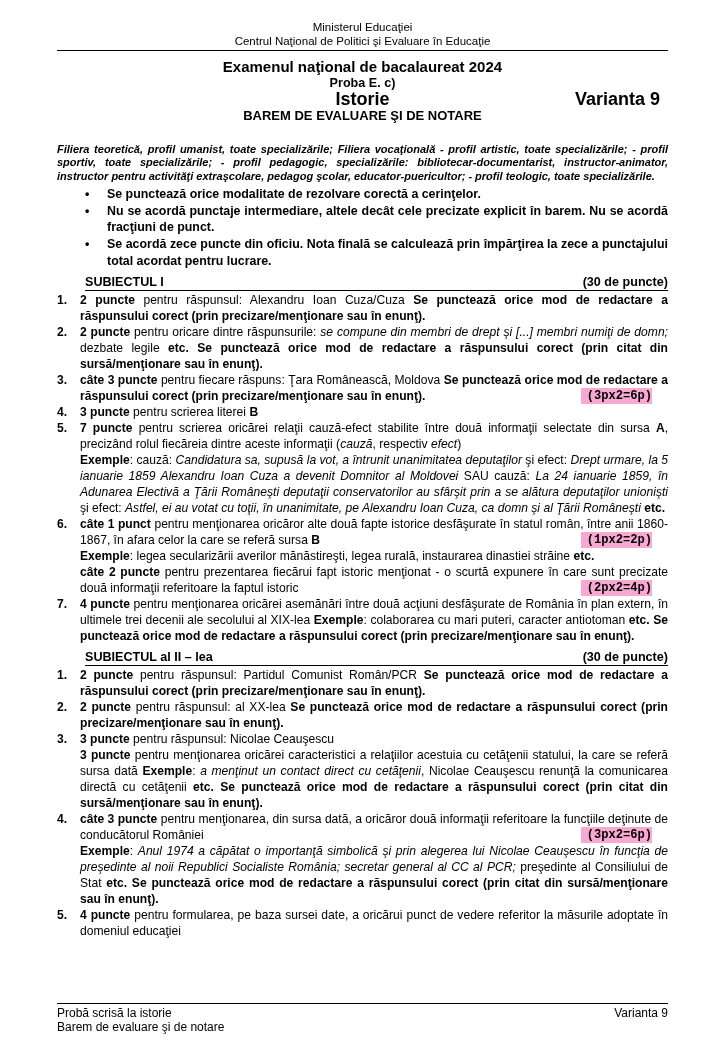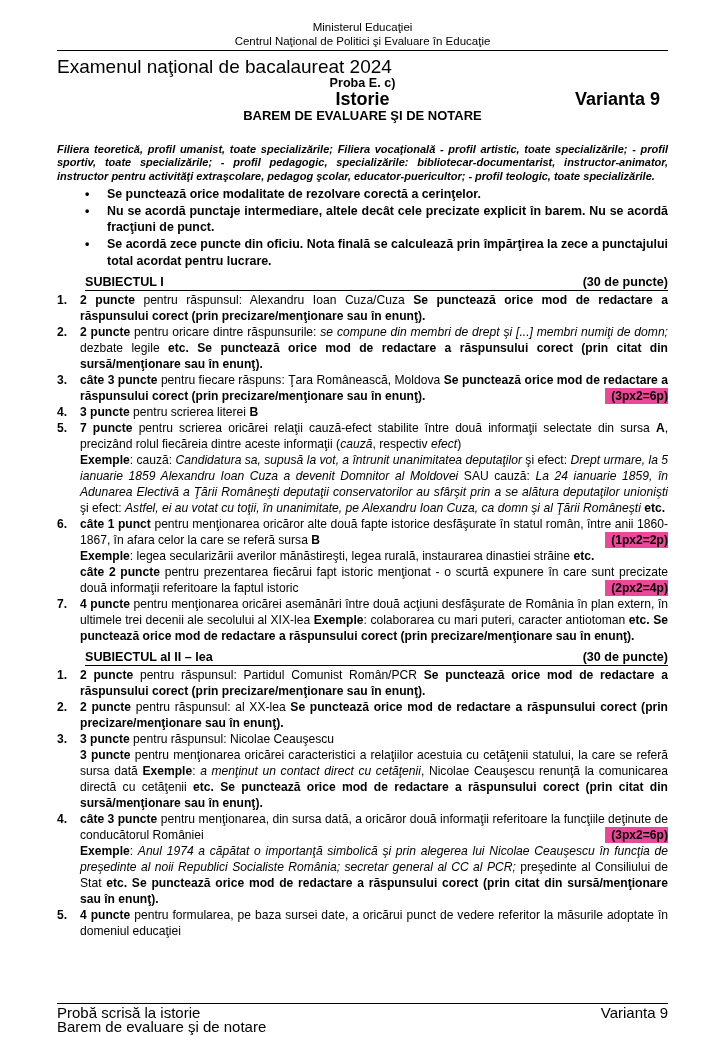--- a/index.html
+++ b/index.html
@@ -7,39 +7,39 @@
     position:relative;
     width:725px;height:1042px;
     background:#ffffff;color:#000000;
     font-family:"Liberation Sans", sans-serif;
     box-sizing:border-box;
     padding:20px 57px 0 57px;
     overflow:hidden;
   }
   .hdr-small{text-align:center;font-size:11.5px;line-height:14px;}
   .hdr-rule{border-bottom:1.4px solid #000;margin-top:2px;}
-  .exam-title{font-weight:normal;font-size:19px;margin-top:7px;line-height:17px;}
+  .exam-title{text-align:center;font-weight:bold;font-size:15px;margin-top:7px;line-height:17px;}
   .proba{text-align:center;font-weight:bold;font-size:12.6px;line-height:16px;}
   .subject-row{position:relative;text-align:center;font-weight:bold;font-size:18px;line-height:16px;}
   .variant{position:absolute;right:8px;top:0;}
   .doc-title{text-align:center;font-weight:bold;font-size:13px;line-height:17px;}
   .filiera{font-size:11px;font-weight:bold;font-style:italic;text-align:justify;line-height:13.4px;margin-top:19px;}
   .bullets{margin-top:3px;}
   .bullet-row{display:flex;font-weight:bold;font-size:12.4px;line-height:16.6px;text-align:justify;}
   .dot{flex:none;width:22px;padding-left:28px;}
   .btext{flex:1;}
   .sec-header{display:flex;justify-content:space-between;font-weight:bold;font-size:12.6px;line-height:16px;border-bottom:1.6px solid #000;margin-top:5px;margin-bottom:1px;margin-left:28px;}
   .item{display:flex;font-size:12.1px;line-height:16px;text-align:justify;}
   .num{flex:none;width:23px;font-weight:bold;}
   .ibody{flex:1;min-width:0;}
   .para{position:relative;}
   .b{font-weight:bold;margin-top:37px;}
   .i{font-style:italic;}
-  .score{position:absolute;right:0;bottom:0;font-weight:bold;background:#ec4899;padding-left:6px;}
-  .footer{position:absolute;left:57px;right:57px;bottom:8px;font-size:15px;line-height:14px;margin-top:40px;}
+  .score{position:absolute;right:16px;bottom:0;font-weight:bold;background:#f9a8d4;padding-left:6px;font-family:Liberation Mono, monospace;}
+  .footer{position:absolute;left:57px;right:57px;bottom:8px;font-size:12px;line-height:14px;margin-top:40px;}
   .footer-rule{border-top:1.2px solid #000;margin-bottom:2px;}
   .footer-row{display:flex;justify-content:space-between;}
   .pagina{text-align:center;margin-top:5px;}
 </style>
 </head>
 <body>
 
 <div class="page">
 
   <div class="hdr-small">Ministerul Educaţiei</div>

